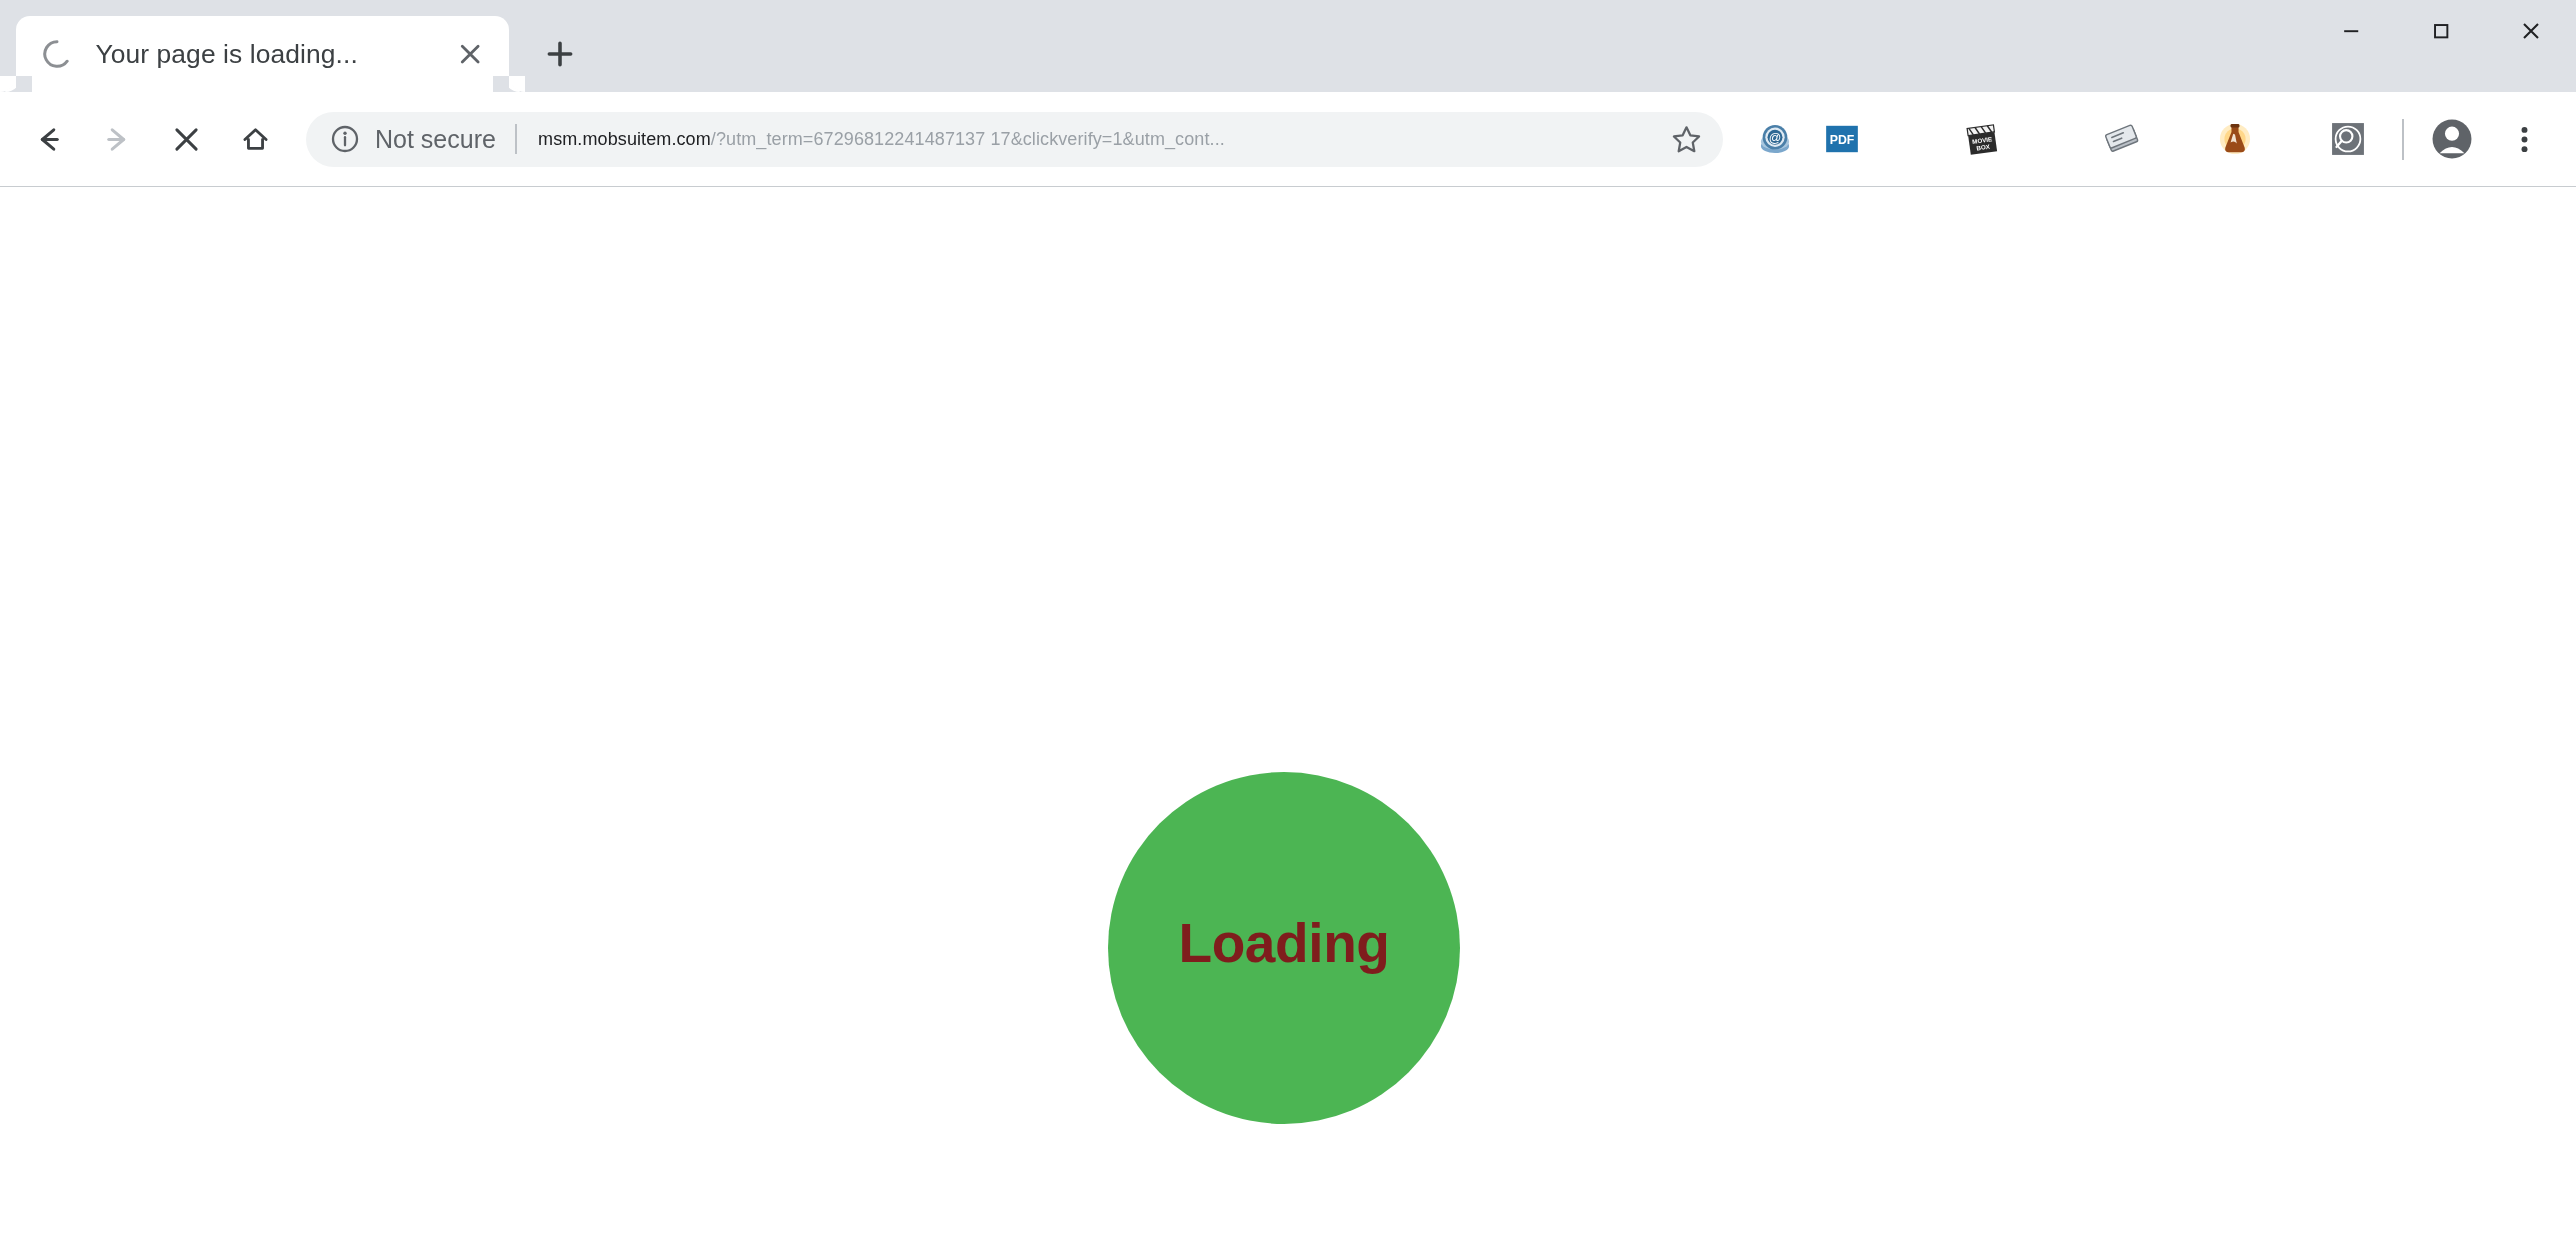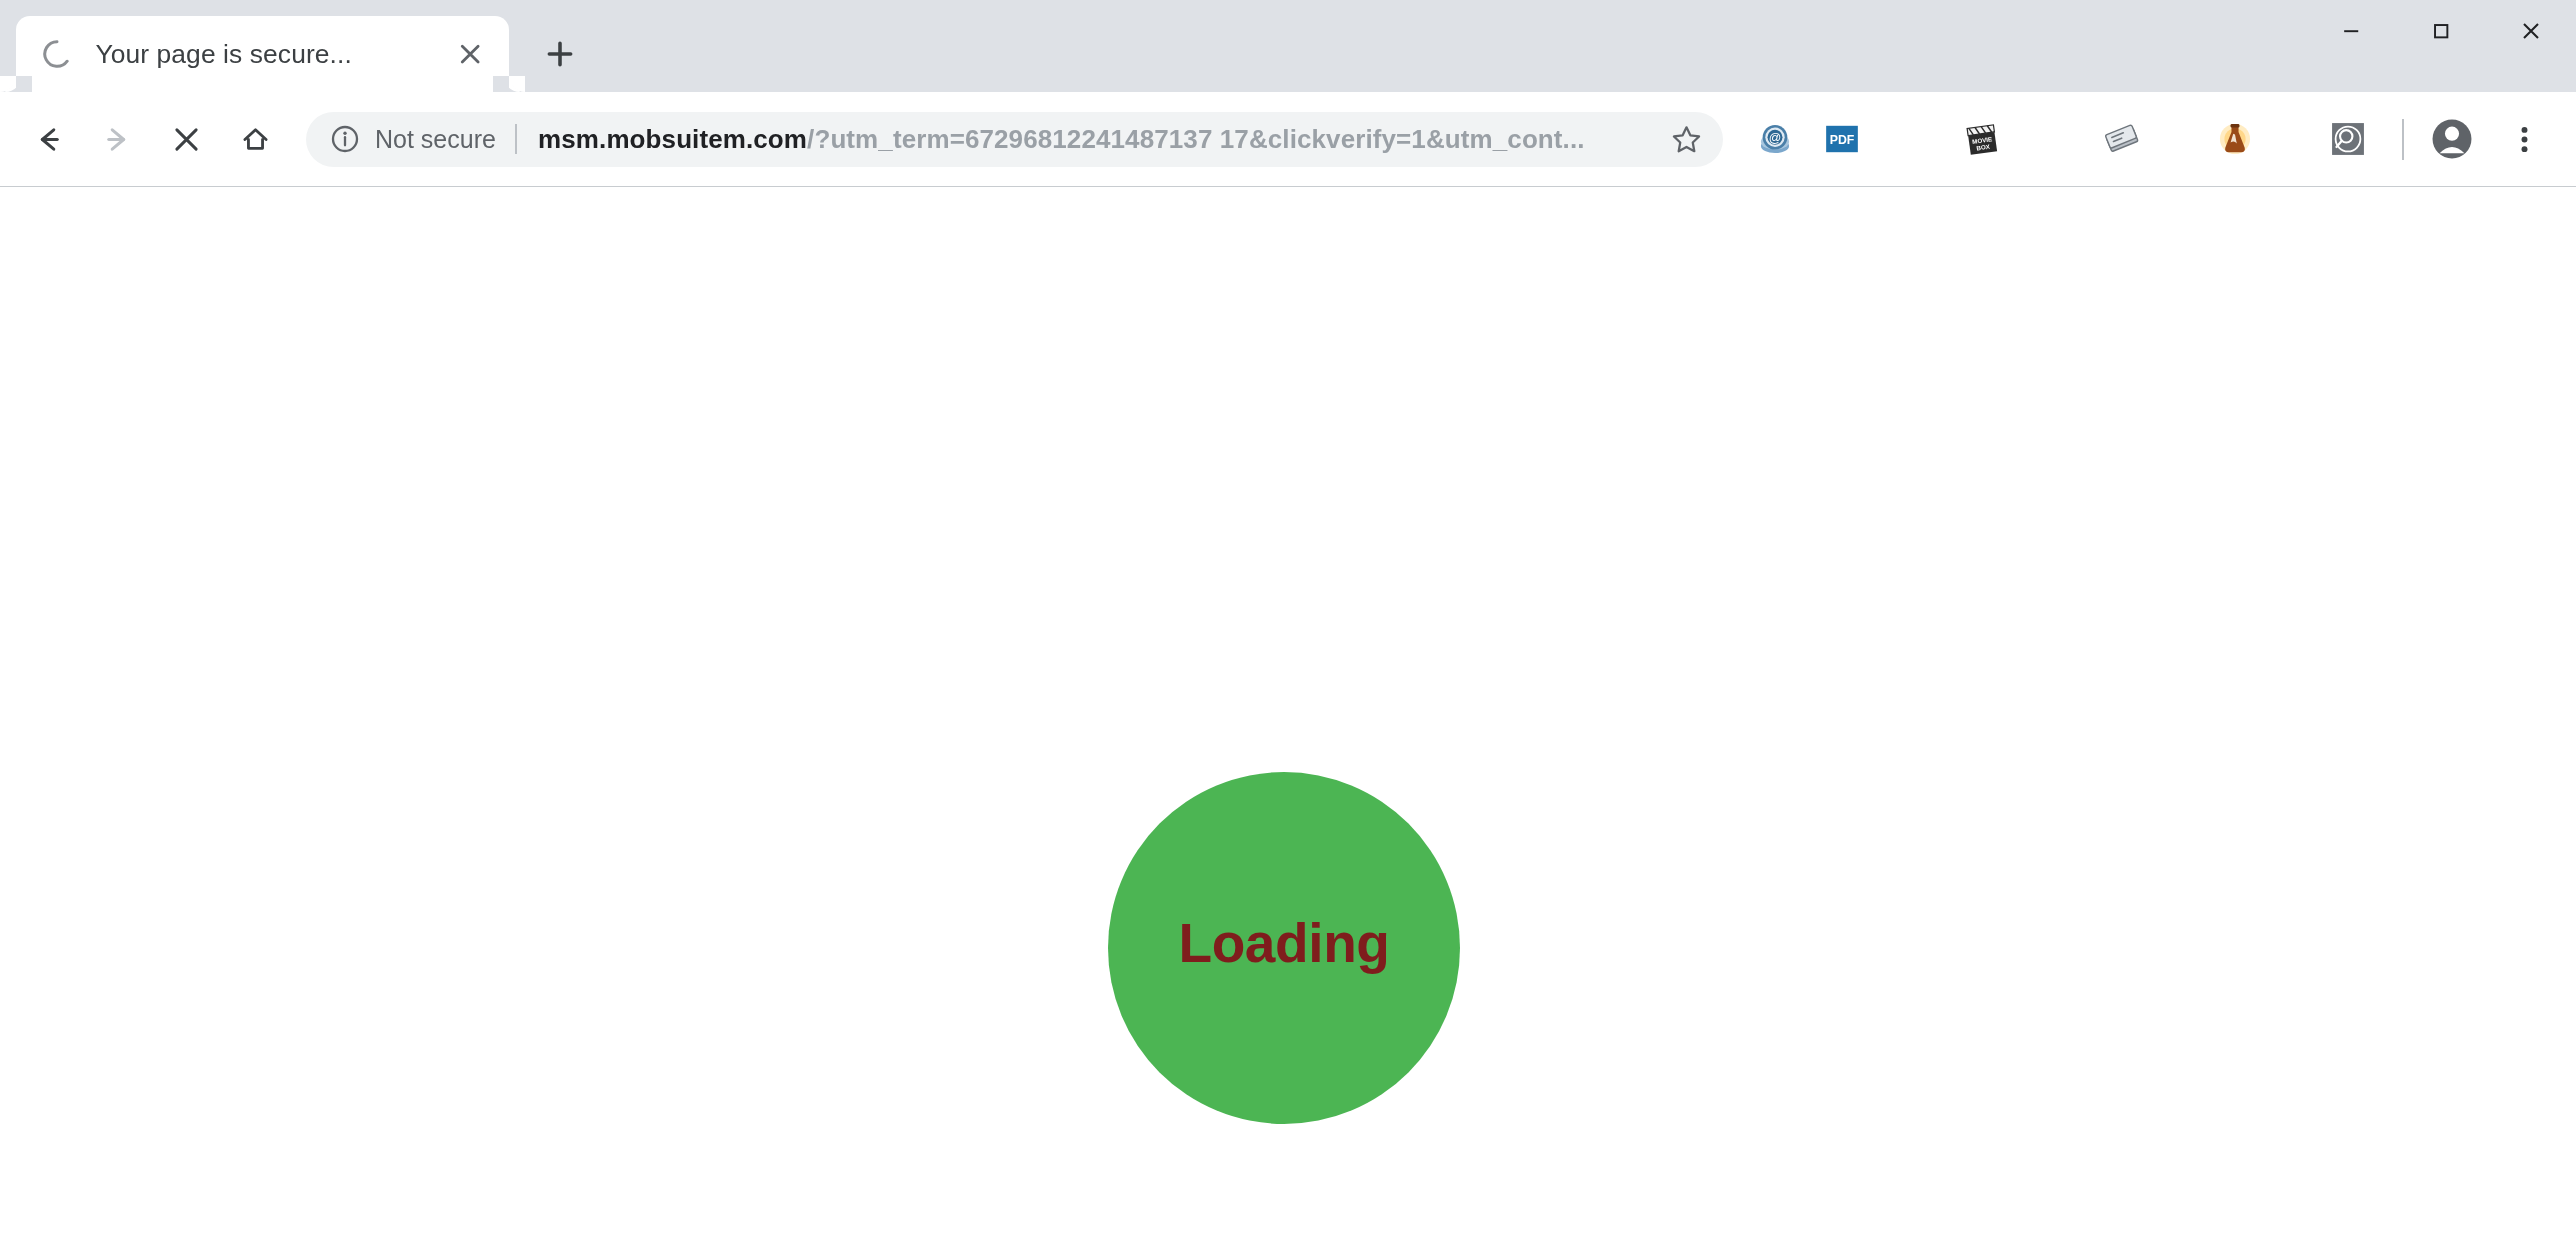--- a/index.html
+++ b/index.html
@@ -171,27 +171,26 @@
   .omni-divider {
     width: 1.8px;
     height: 30px;
     background: #bdc1c6;
     margin: 0 21px 0 19.4px;
     flex: 0 0 auto;
   }
 
   .urltext {
     flex: 1 1 auto;
-    font-size: 26px;
+    font-size: 18px;
     color: #9aa0a6;
     white-space: nowrap;
     overflow: hidden;
     min-width: 0;
     letter-spacing: 0.1px;
-    font-weight: bold;
   }
   .urltext .host { color: #202124; }
 
   .star-btn {
     width: 58px;
     height: 58px;
     flex: 0 0 auto;
     display: flex;
     align-items: center;
     justify-content: center;
@@ -269,21 +268,21 @@
 
     <div class="tab">
       <div class="tab-corner-mask-l"></div>
 
       <span class="tab-spinner">
         <svg width="30" height="30" viewBox="0 0 34 34">
           <path d="M 17 3 A 14 14 0 1 0 28.5 25.2" fill="none" stroke="#8c8f93" stroke-width="3.4" stroke-linecap="round"></path>
         </svg>
       </span>
 
-      <span class="tab-title">Your page is secure...</span>
+      <span class="tab-title">Your page is loading...</span>
 
       <span class="tab-close">
         <svg width="26.4" height="26.4" viewBox="0 0 30 30">
           <path d="M6 6 L24 24 M24 6 L6 24" stroke="#5f6368" stroke-width="3.2" stroke-linecap="round"></path>
         </svg>
       </span>
 
       <div class="tab-corner-mask-r"></div>
     </div>
 

